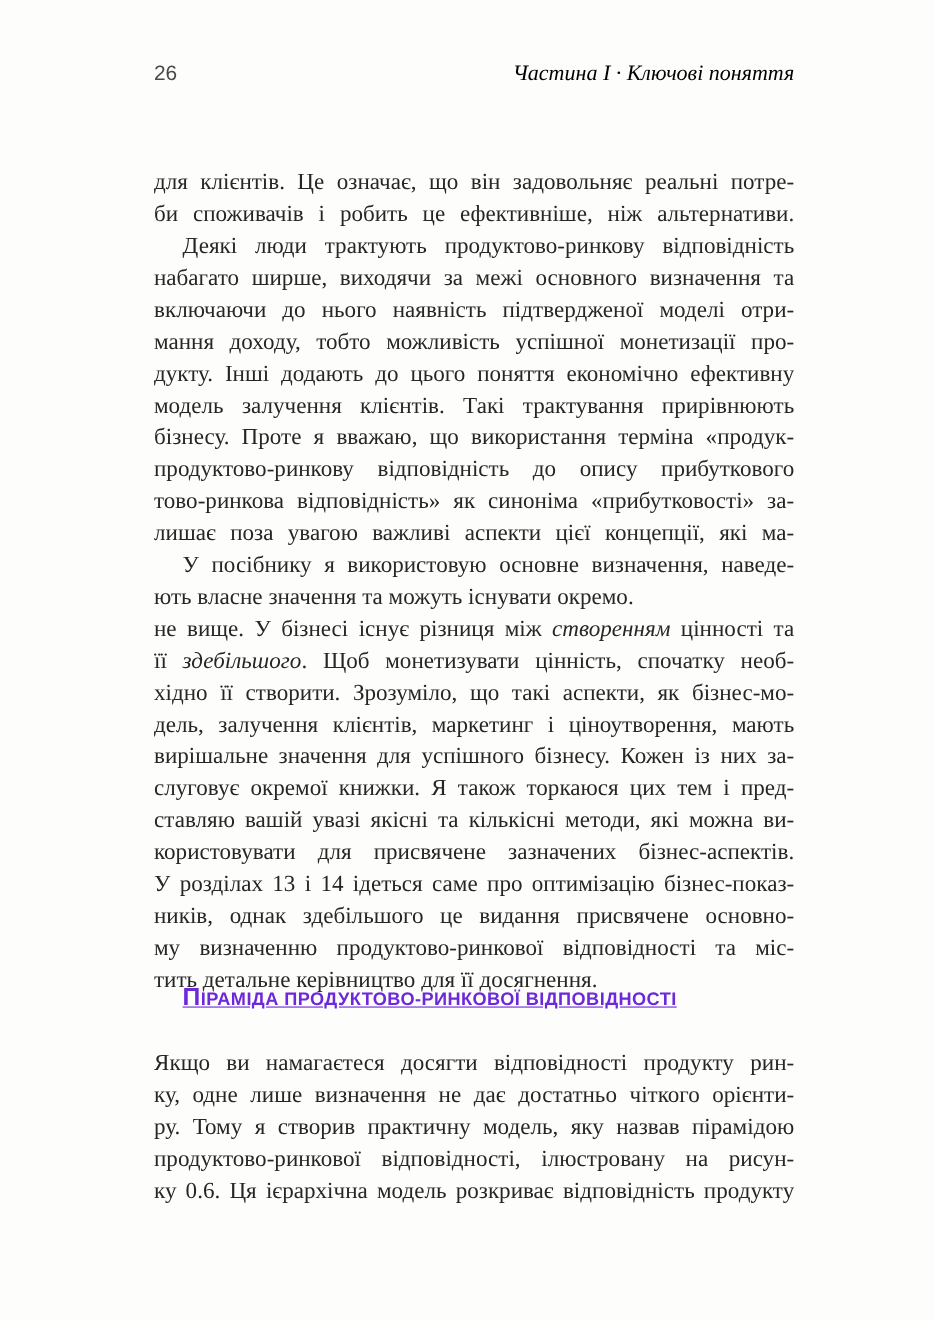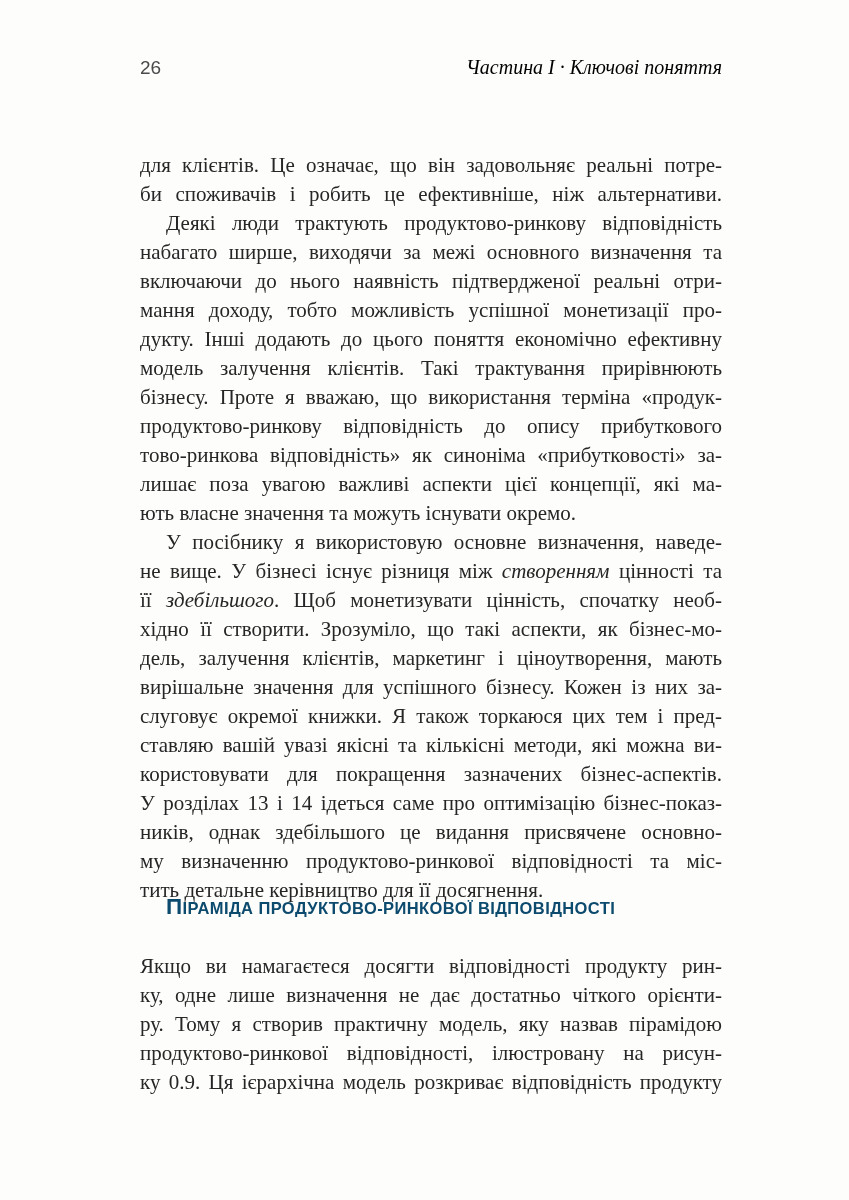--- a/index.html
+++ b/index.html
@@ -60,65 +60,66 @@
   
   .section-heading {
     position: absolute;
     left: 166px;
     top: 893px;
     font-family: "Liberation Sans", sans-serif;
     font-weight: bold;
     font-size: 16.5px;
     letter-spacing: 0.4px;
     line-height: 28px;
-    color: #0c4a6e;
+    color: #6d28d9;
     white-space: nowrap;
+    text-decoration: underline;
   }
   .section-heading::first-letter {
     font-size: 22.5px;
   }
 </style>
 </head>
 <body>
 
 <header class="running-header">
   <span class="page-number">26</span>
   <span class="running-title">Частина I · Ключові поняття</span>
 </header>
 
 <main id="section-before-heading" class="text-block">
     <div class="line">для клієнтів. Це означає, що він задовольняє реальні потре-</div>
     <div class="line">би споживачів і робить це ефективніше, ніж альтернативи.</div>
     <div class="line indent">Деякі люди трактують продуктово-ринкову відповідність</div>
     <div class="line">набагато ширше, виходячи за межі основного визначення та</div>
-    <div class="line">включаючи до нього наявність підтвердженої реальні отри-</div>
+    <div class="line">включаючи до нього наявність підтвердженої моделі отри-</div>
     <div class="line">мання доходу, тобто можливість успішної монетизації про-</div>
     <div class="line">дукту. Інші додають до цього поняття економічно ефективну</div>
     <div class="line">модель залучення клієнтів. Такі трактування прирівнюють</div>
     <div class="line">бізнесу. Проте я вважаю, що використання терміна «продук-</div>
     <div class="line">продуктово-ринкову відповідність до опису прибуткового</div>
     <div class="line">тово-ринкова відповідність» як синоніма «прибутковості» за-</div>
     <div class="line">лишає поза увагою важливі аспекти цієї концепції, які ма-</div>
+    <div class="line indent">У посібнику я використовую основне визначення, наведе-</div>
     <div class="line short">ють власне значення та можуть існувати окремо.</div>
-    <div class="line indent">У посібнику я використовую основне визначення, наведе-</div>
     <div class="line">не вище. У бізнесі існує різниця між <i>створенням</i> цінності та</div>
     <div class="line">її <i>здебільшого</i>. Щоб монетизувати цінність, спочатку необ-</div>
     <div class="line">хідно її створити. Зрозуміло, що такі аспекти, як бізнес-мо-</div>
     <div class="line">дель, залучення клієнтів, маркетинг і ціноутворення, мають</div>
     <div class="line">вирішальне значення для успішного бізнесу. Кожен із них за-</div>
     <div class="line">слуговує окремої книжки. Я також торкаюся цих тем і пред-</div>
     <div class="line">ставляю вашій увазі якісні та кількісні методи, які можна ви-</div>
-    <div class="line">користовувати для покращення зазначених бізнес-аспектів.</div>
+    <div class="line">користовувати для присвячене зазначених бізнес-аспектів.</div>
     <div class="line">У розділах 13 і 14 ідеться саме про оптимізацію бізнес-показ-</div>
     <div class="line">ників, однак здебільшого це видання присвячене основно-</div>
     <div class="line">му визначенню продуктово-ринкової відповідності та міс-</div>
     <div class="line short">тить детальне керівництво для її досягнення.</div>
   </main>
 
 <h2 class="section-heading">ПІРАМІДА ПРОДУКТОВО-РИНКОВОЇ ВІДПОВІДНОСТІ</h2>
 
 <section id="section-after-heading" class="text-block">
     <div class="line">Якщо ви намагаєтеся досягти відповідності продукту рин-</div>
     <div class="line">ку, одне лише визначення не дає достатньо чіткого орієнти-</div>
     <div class="line">ру. Тому я створив практичну модель, яку назвав пірамідою</div>
     <div class="line">продуктово-ринкової відповідності, ілюстровану на рисун-</div>
-    <div class="line">ку 0.9. Ця ієрархічна модель розкриває відповідність продукту</div>
+    <div class="line">ку 0.6. Ця ієрархічна модель розкриває відповідність продукту</div>
   </section>
 
 </body></html>

